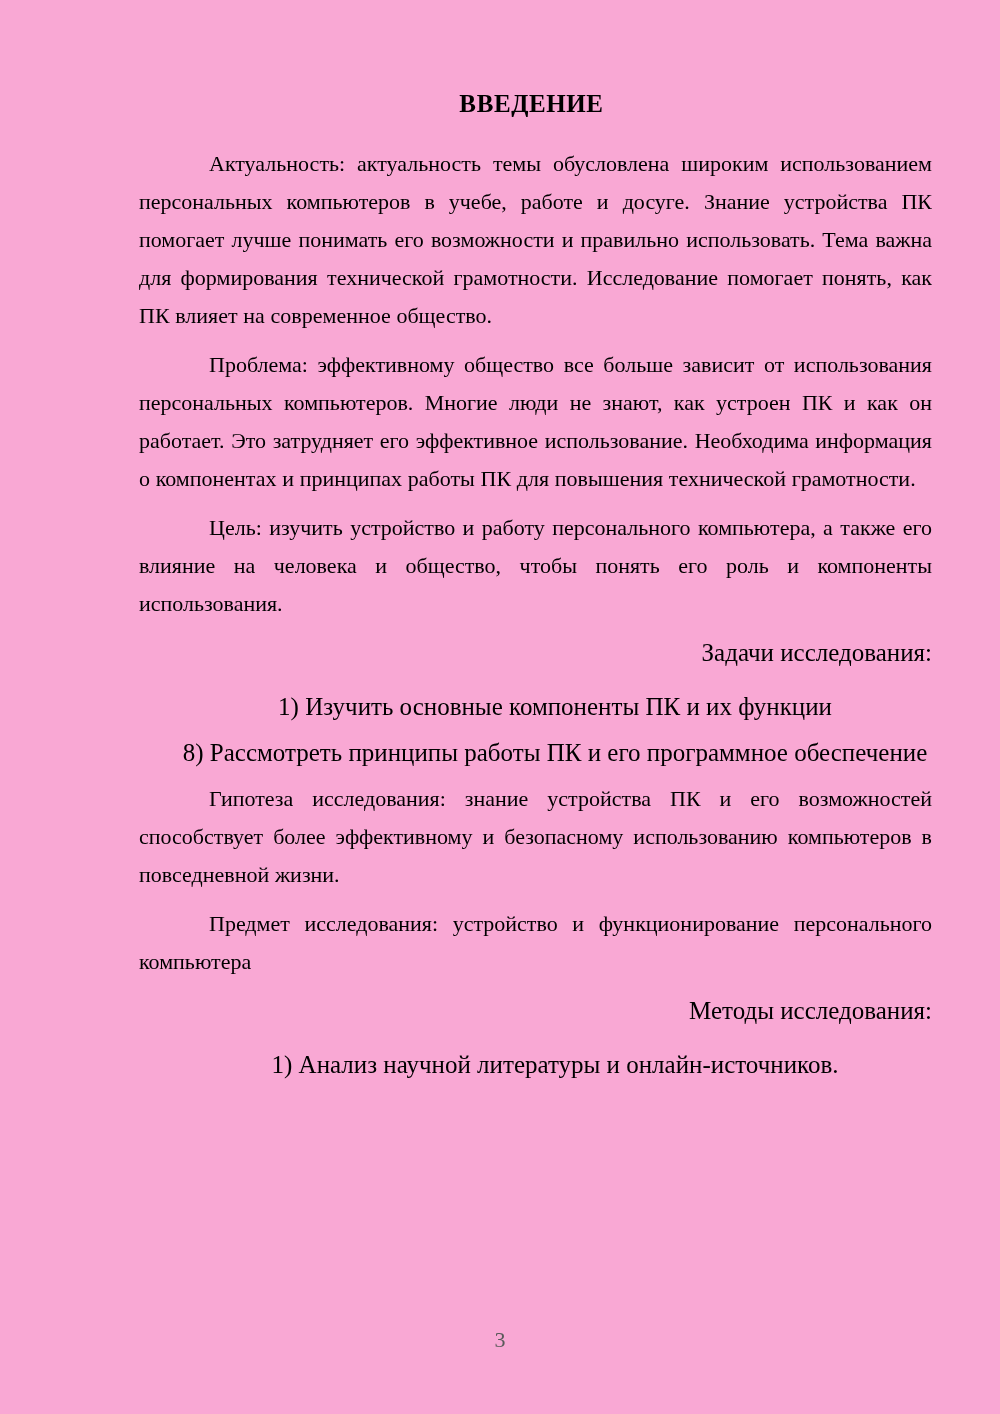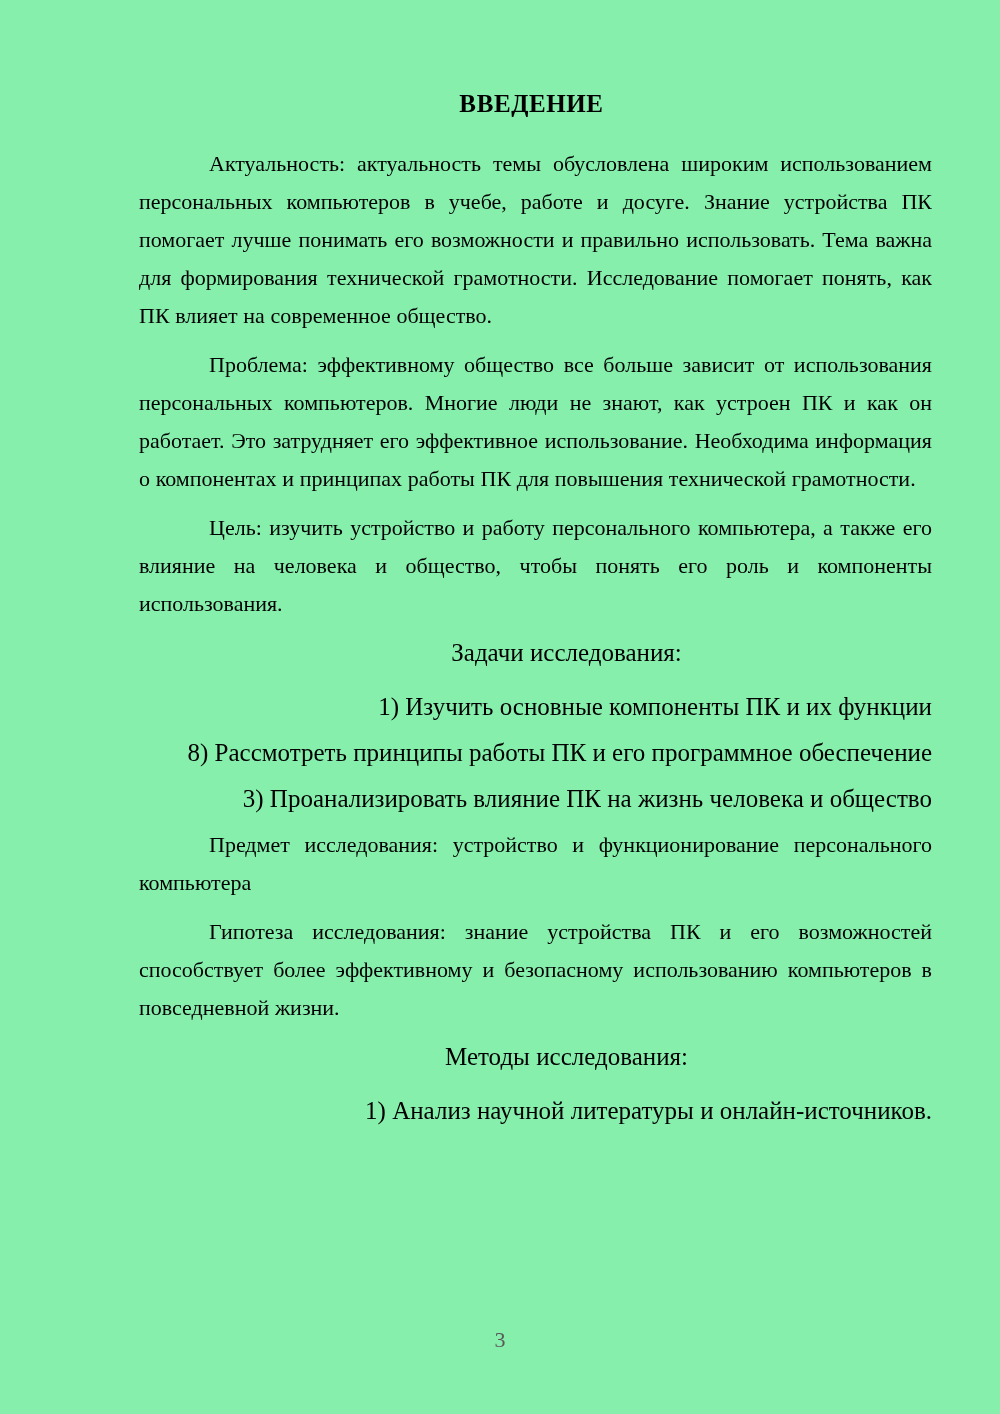--- a/index.html
+++ b/index.html
@@ -5,21 +5,21 @@
 <style>
   html, body {
     margin: 0;
     padding: 0;
     background: #ffffff;
   }
   .page {
     position: relative;
     width: 1000px;
     height: 1414px;
-    background: #86efac;
+    background: #f9a8d4;
     overflow: hidden;
     font-family: "Liberation Serif", "DejaVu Serif", serif;
     color: #000000;
     box-sizing: border-box;
   }
   .content {
     position: absolute;
     left: 131px;
     top: 88px;
     width: 801px;
@@ -38,32 +38,32 @@
     text-align: justify;
     text-align-last: left;
     text-indent: 70px;
     margin: 0 0 11px 8px;
     hyphens: none;
     word-spacing: 0.2px;
   }
   p.plain {
     font-size: 25px;
     line-height: 38px;
-    text-align: center;
+    text-align: right;
     text-indent: 70px;
     margin: 0 0 12px 0;
   }
   .list-block {
     margin: 0 0 4px 0;
   }
   .list-row {
     font-size: 25px;
     line-height: 46px;
     padding-left: 47px;
-    text-align: right;
+    text-align: center;
     white-space: nowrap;
   }
   .page-number {
     position: absolute;
     left: 0;
     right: 0;
     top: 1327px;
     text-align: center;
     font-size: 22px;
     color: #5a5a5a;
@@ -83,27 +83,26 @@
 
     <p class="para">Проблема: эффективному общество все больше зависит от использования персональных компьютеров. Многие люди не знают, как устроен ПК и как он работает. Это затрудняет его эффективное использование. Необходима информация о компонентах и принципах работы ПК для повышения технической грамотности.</p>
 
     <p class="para">Цель: изучить устройство и работу персонального компьютера, а также его влияние на человека и общество, чтобы понять его роль и компоненты использования.</p>
 
     <p class="plain">Задачи исследования:</p>
 
     <div class="list-block">
       <div class="list-row">1) Изучить основные компоненты ПК и их функции</div>
       <div class="list-row">8) Рассмотреть принципы работы ПК и его программное обеспечение</div>
-      <div class="list-row">3) Проанализировать влияние ПК на жизнь человека и общество</div>
     </div>
 
 
+    <p class="para">Гипотеза исследования: знание устройства ПК и его возможностей способствует более эффективному и безопасному использованию компьютеров в повседневной жизни.</p>
+
     <p class="para">Предмет исследования: устройство и функционирование персонального компьютера</p>
-
-    <p class="para">Гипотеза исследования: знание устройства ПК и его возможностей способствует более эффективному и безопасному использованию компьютеров в повседневной жизни.</p>
 
     <p class="plain">Методы исследования:</p>
 
     <div class="list-block">
       <div class="list-row">1) Анализ научной литературы и онлайн-источников.</div>
     </div>
 
   </div>
 
   <div class="page-number">3</div>

